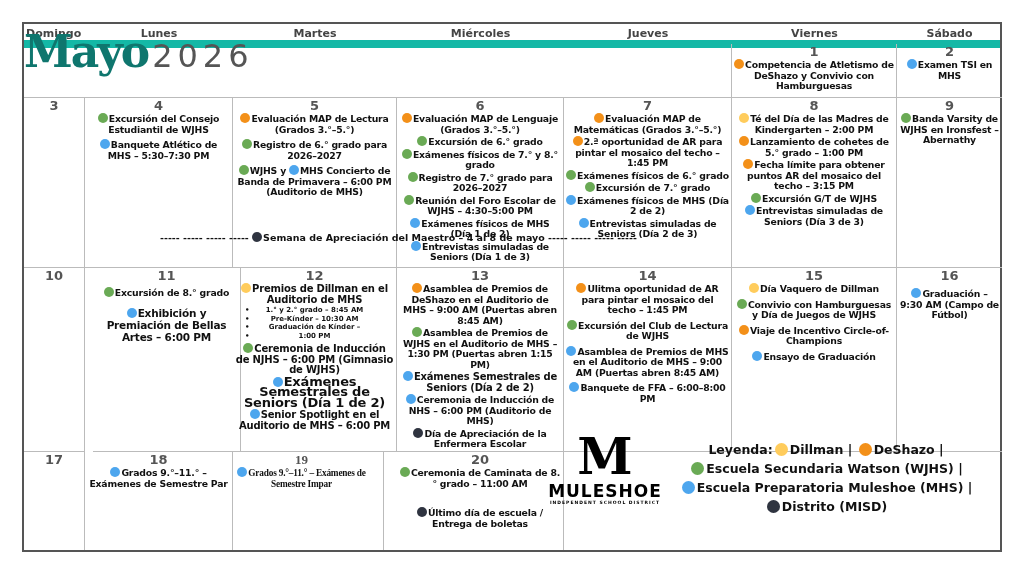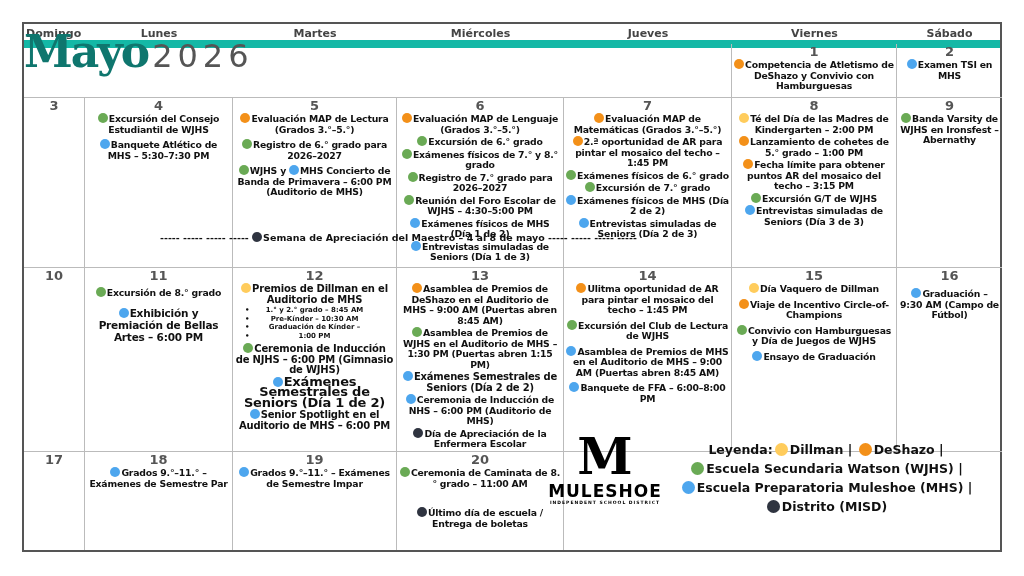--- a/index.html
+++ b/index.html
@@ -97,21 +97,21 @@
     <div class="ev tight"><span class="dot b"></span><span>Entrevistas simuladas de Seniors (Día 3 de 3)</span></div>
   </div>
   <div class="cell" style="left:873px;top:74px;width:105px;height:170px;border-right:none;">
     <div class="num">9</div>
     <div class="ev"><span class="dot g"></span><span>Banda Varsity de WJHS en Ironsfest – Abernathy</span></div>
   </div>
 
   <div class="cell" style="left:0;top:244px;width:61px;height:184px;">
     <div class="num">10</div>
   </div>
-  <div class="cell" style="left:61px;top:244px;width:148px;height:184px;">
+  <div class="cell" style="left:69px;top:244px;width:148px;height:184px;">
     <div class="num">11</div>
     <div class="ev" style="margin-top:5px;"><span class="dot g"></span><span>Excursión de 8.° grado</span></div>
     <div class="ev" style="font-size:10.5px;line-height:12px;margin-top:8px;"><span class="dot b"></span><span>Exhibición y Premiación de Bellas Artes – 6:00 PM</span></div>
   </div>
   <div class="cell" style="left:209px;top:244px;width:164px;height:184px;">
     <div class="num">12</div>
     <div class="ev tight" style="font-size:10px;"><span class="dot y"></span><span>Premios de Dillman en el Auditorio de MHS</span></div>
     <ul class="sub">
       <li>1.° y 2.° grado – 8:45 AM</li>
       <li>Pre-Kínder – 10:30 AM</li>
@@ -133,37 +133,37 @@
   <div class="cell" style="left:540px;top:244px;width:168px;height:184px;">
     <div class="num">14</div>
     <div class="ev"><span class="dot o"></span><span>Ulitma oportunidad de AR para pintar el mosaico del techo – 1:45 PM</span></div>
     <div class="ev"><span class="dot g"></span><span>Excursión del Club de Lectura de WJHS</span></div>
     <div class="ev"><span class="dot b"></span><span>Asamblea de Premios de MHS en el Auditorio de MHS – 9:00 AM (Puertas abren 8:45 AM)</span></div>
     <div class="ev"><span class="dot b"></span><span>Banquete de FFA – 6:00–8:00 PM</span></div>
   </div>
   <div class="cell" style="left:708px;top:244px;width:165px;height:184px;">
     <div class="num">15</div>
     <div class="ev"><span class="dot y"></span><span>Día Vaquero de Dillman</span></div>
+    <div class="ev"><span class="dot g"></span><span>Convivio con Hamburguesas y Día de Juegos de WJHS</span></div>
     <div class="ev"><span class="dot o"></span><span>Viaje de Incentivo Circle-of-Champions</span></div>
-    <div class="ev"><span class="dot g"></span><span>Convivio con Hamburguesas y Día de Juegos de WJHS</span></div>
     <div class="ev"><span class="dot b"></span><span>Ensayo de Graduación</span></div>
   </div>
   <div class="cell" style="left:873px;top:244px;width:105px;height:184px;border-right:none;">
     <div class="num">16</div>
     <div class="ev" style="margin-top:6px;"><span class="dot b"></span><span>Graduación – 9:30 AM (Campo de Fútbol)</span></div>
   </div>
 
   <div class="cell" style="left:0;top:428px;width:61px;height:98px;border-bottom:none;">
     <div class="num">17</div>
   </div>
   <div class="cell" style="left:61px;top:428px;width:148px;height:98px;border-bottom:none;text-align:center;">
     <div class="num">18</div>
     <div class="ev"><span class="dot b"></span><span>Grados 9.°–11.° – Exámenes de Semestre Par</span></div>
   </div>
-  <div class="cell" style="left:209px;top:428px;width:164px;height:98px;border-bottom:none;">
+  <div class="cell" style="left:196px;top:428px;width:164px;height:98px;border-bottom:none;font-family:Liberation Serif, serif;">
     <div class="num">19</div>
     <div class="ev"><span class="dot b"></span><span>Grados 9.°–11.° – Exámenes de Semestre Impar</span></div>
   </div>
   <div class="cell" style="left:373px;top:428px;width:167px;height:98px;border-bottom:none;">
     <div class="num">20</div>
     <div class="ev"><span class="dot g"></span><span>Ceremonia de Caminata de 8.° grado – 11:00 AM</span></div>
     <div class="ev" style="margin-top:18px;"><span class="dot d"></span><span>Último día de escuela / Entrega de boletas</span></div>
   </div>
   <div class="cell" style="left:540px;top:428px;width:438px;height:98px;border-bottom:none;border-right:none;"></div>
 </div>

